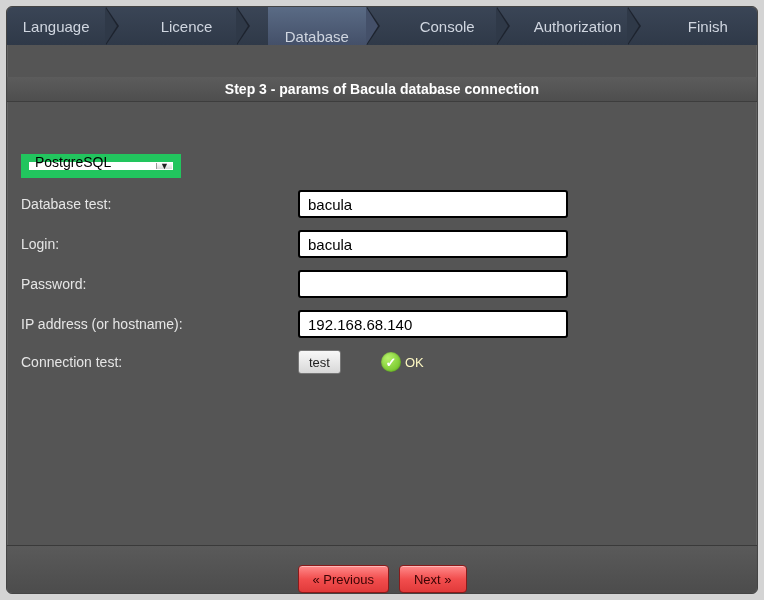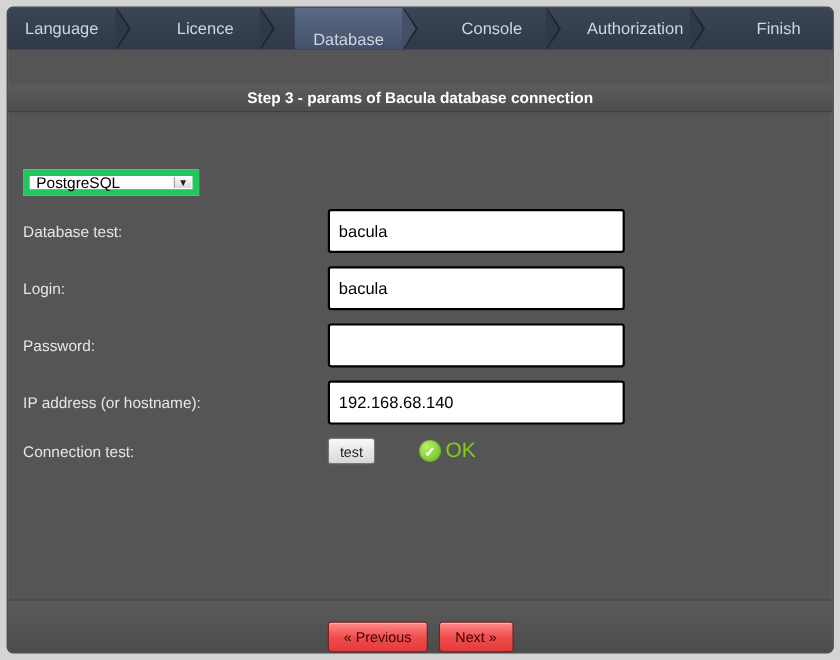--- a/index.html
+++ b/index.html
@@ -90,39 +90,39 @@
   .lbl {
     width: 245px;
     color: #e6e6e6;
     font-size: 14px;
   }
   .select-wrap {
     position: relative;
     width: 160px;
     height: 24px;
     background: #fff;
-    border: 6px solid #22c55e;
-    display: flex;
-    align-items: center;
+    border: 8px solid #22c55e;
+    display: flex;
+    align-items: flex-end;
     padding: 0 18px 0 6px;
     color: #000;
     font-size: 14px;
   }
   .select-wrap .arrow {
     position: absolute;
     right: 1px; top: 1px; bottom: 1px;
     width: 16px;
     background: linear-gradient(to bottom,#fdfdfd,#d9d9d9);
     border-left: 1px solid #999;
     display: flex; align-items: center; justify-content: center;
     font-size: 9px; color: #222;
   }
   .text-input {
     width: 270px;
-    height: 40px;
+    height: 28px;
     border: 2px solid #000;
     background: #fff;
     color: #000;
     font-size: 15px;
     padding: 2px 8px;
     border-radius: 3px;
   }
   .text-input.short { width: 65px; }
   .test-btn {
     height: 24px;
@@ -141,21 +141,21 @@
     gap: 4px;
   }
   .status-icon {
     width: 20px; height: 20px;
     border-radius: 50%;
     background: radial-gradient(circle at 35% 30%, #b6f26a, #63b91a);
     display: flex; align-items: center; justify-content: center;
     color: #fff; font-size: 13px; font-weight: bold;
     box-shadow: inset 0 0 2px rgba(0,0,0,0.4);
   }
-  .status-text { color: #84cc16; font-size: 19px; }
+  .status-text { color: #fef9c3; font-size: 13px; }
   .footer {
     height: 48px;
     background: linear-gradient(to bottom,#5a5a5a,#4c4c4c);
     border-top: 1px solid #3a3a3a;
     border-radius: 0 0 6px 6px;
     display: flex;
     align-items: flex-end;
     justify-content: center;
     gap: 10px;
     margin-top: 16px;

